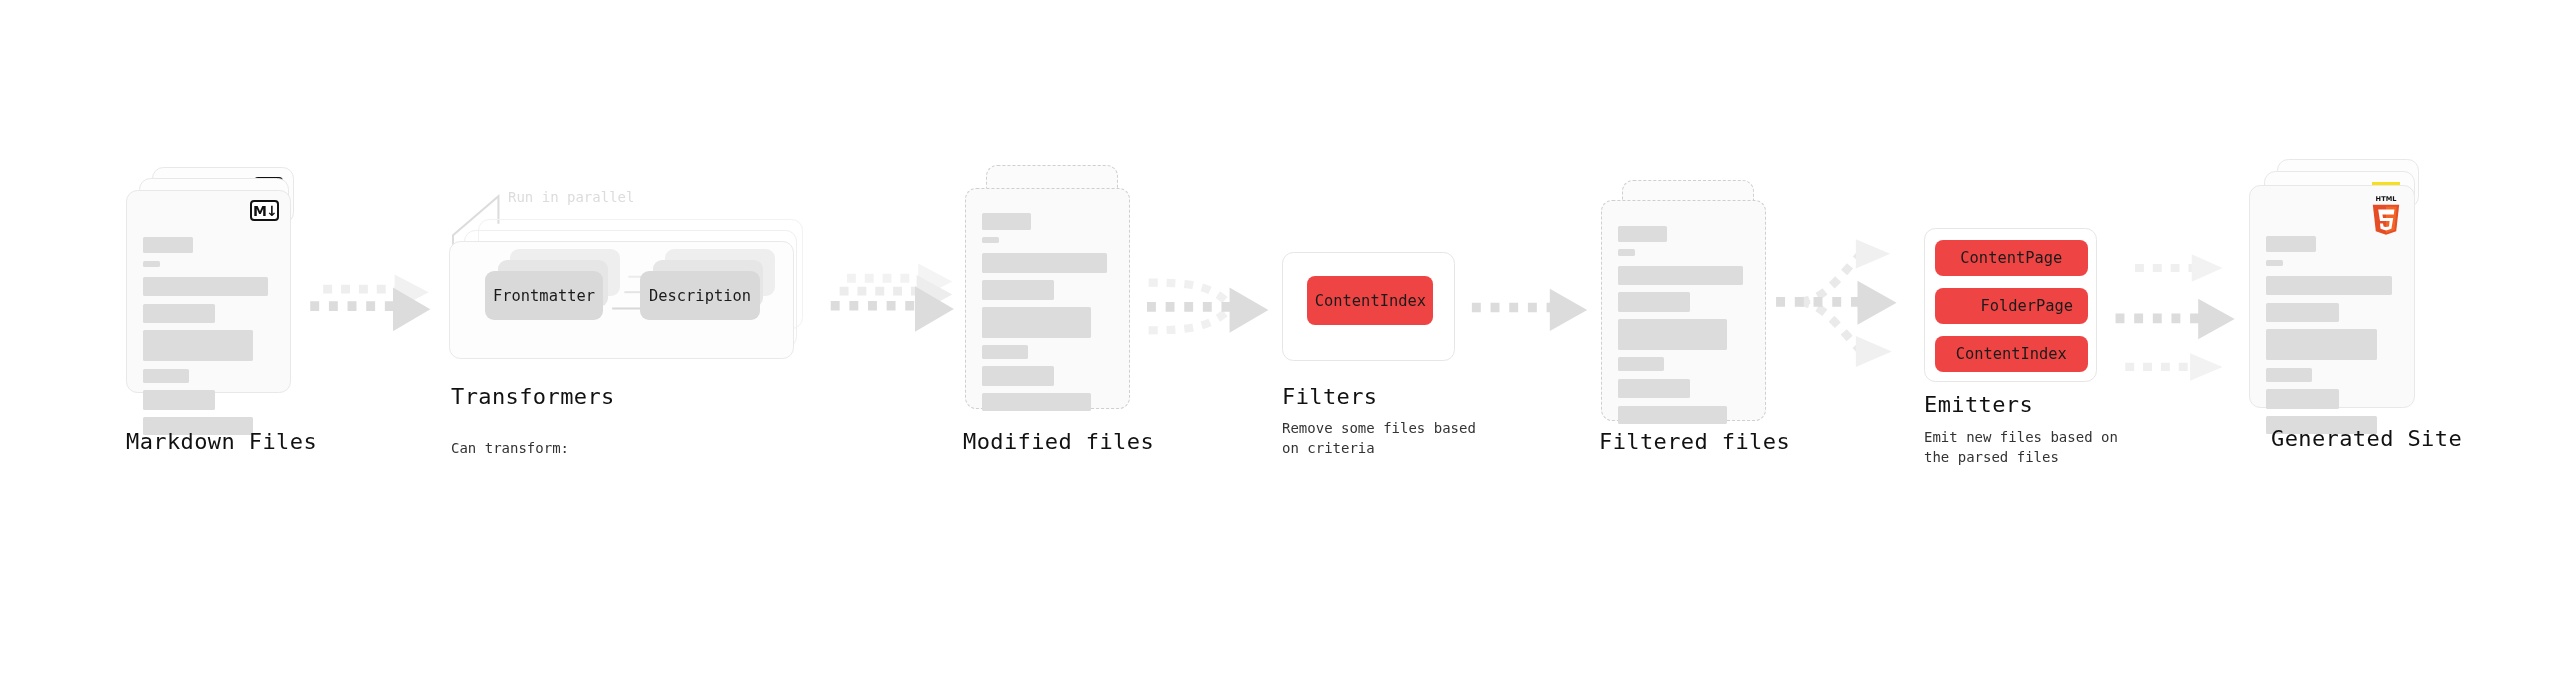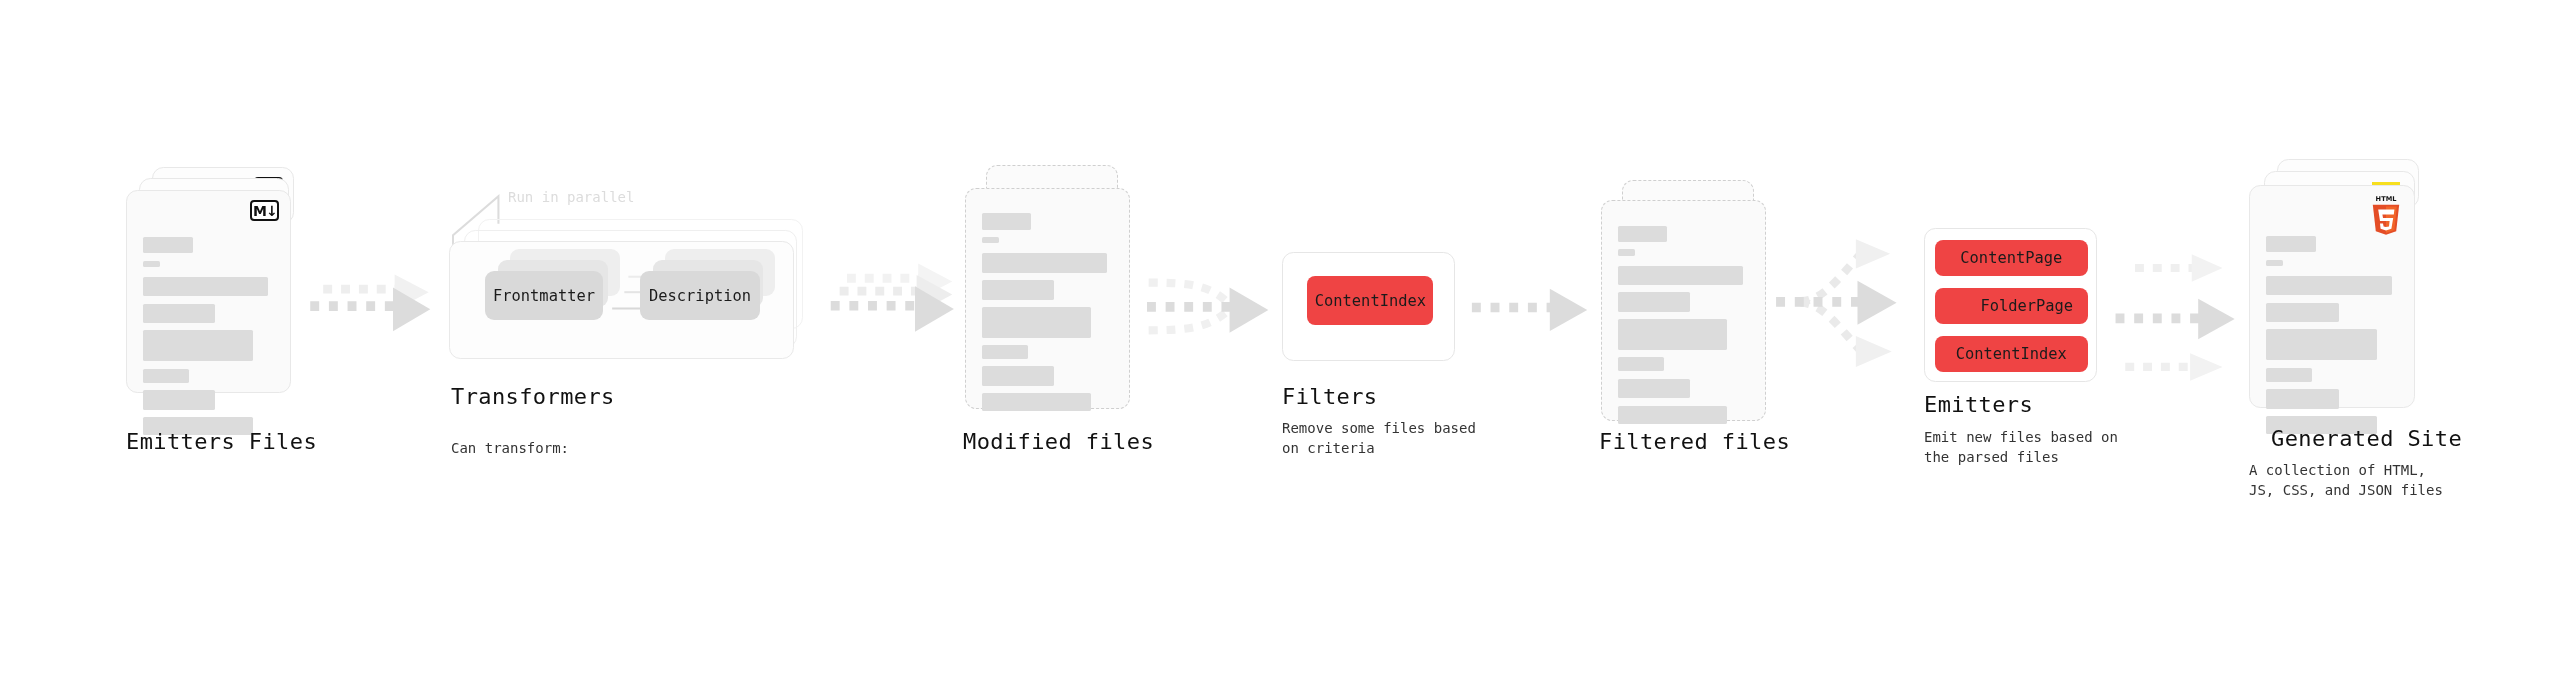--- a/index.html
+++ b/index.html
@@ -127,21 +127,21 @@
         <div class="bar" style="width:13%; height:6.5px; margin-bottom:9.8px;"></div>
         <div class="bar" style="width:96%; height:19.5px;"></div>
         <div class="bar" style="width:55%; height:19.5px;"></div>
         <div class="bar" style="width:84%; height:31px;"></div>
         <div class="bar" style="width:35%; height:14px;"></div>
         <div class="bar" style="width:55%; height:19.5px;"></div>
         <div class="bar" style="width:84%; height:18px;"></div>
       </div>
     </div>
   </div>
-  <div class="title" style="left:126px; top:429px;">Emitters Files</div>
+  <div class="title" style="left:126px; top:429px;">Markdown Files</div>
 
   <svg class="edge" style="left:307px; top:268px;" width="146" height="73" viewBox="0 0 180 90">
     <g stroke="#eeeeee" stroke-width="11" stroke-dasharray="11 11" fill="none">
       <line x1="20" y1="26" x2="118" y2="26"></line>
     </g>
     <polygon points="108,8 150,30 108,52" fill="#f1f1f1"></polygon>
     <g stroke="#dcdcdc" stroke-width="12" stroke-dasharray="11 12" fill="none">
       <line x1="4" y1="47" x2="116" y2="47"></line>
     </g>
     <polygon points="106,24 152,51 106,78" fill="#dcdcdc"></polygon>
@@ -335,17 +335,15 @@
         <div class="bar" style="width:96%; height:19.5px;"></div>
         <div class="bar" style="width:55%; height:19.5px;"></div>
         <div class="bar" style="width:84%; height:31px;"></div>
         <div class="bar" style="width:35%; height:14px;"></div>
         <div class="bar" style="width:55%; height:19.5px;"></div>
         <div class="bar" style="width:84%; height:18px;"></div>
       </div>
     </div>
   </div>
   <div class="title" style="left:2249px; top:426px;margin-left:22px;">Generated Site</div>
-  <div class="desc" style="left:2249px; top:460px;">A collection of HTML,
-JS, CSS, and JSON files</div>
 
 </div>
 
 
 </body></html>

